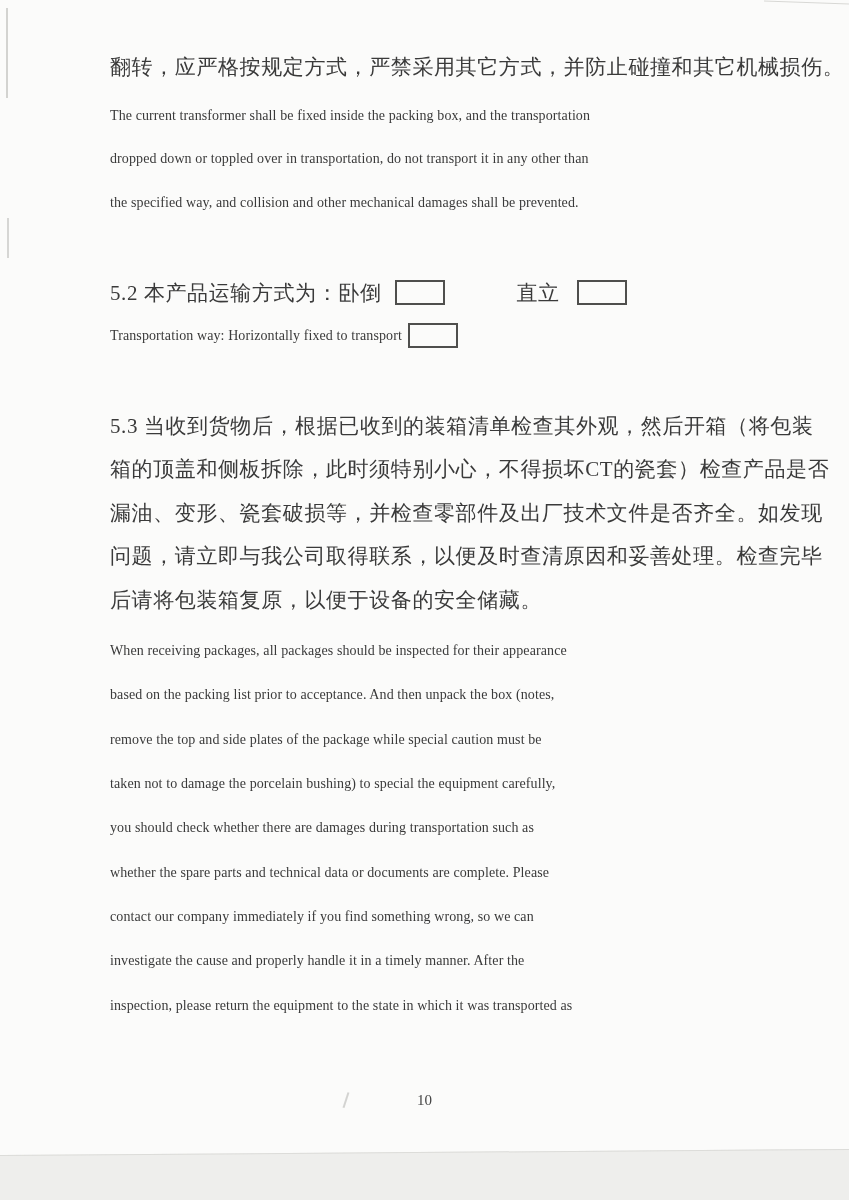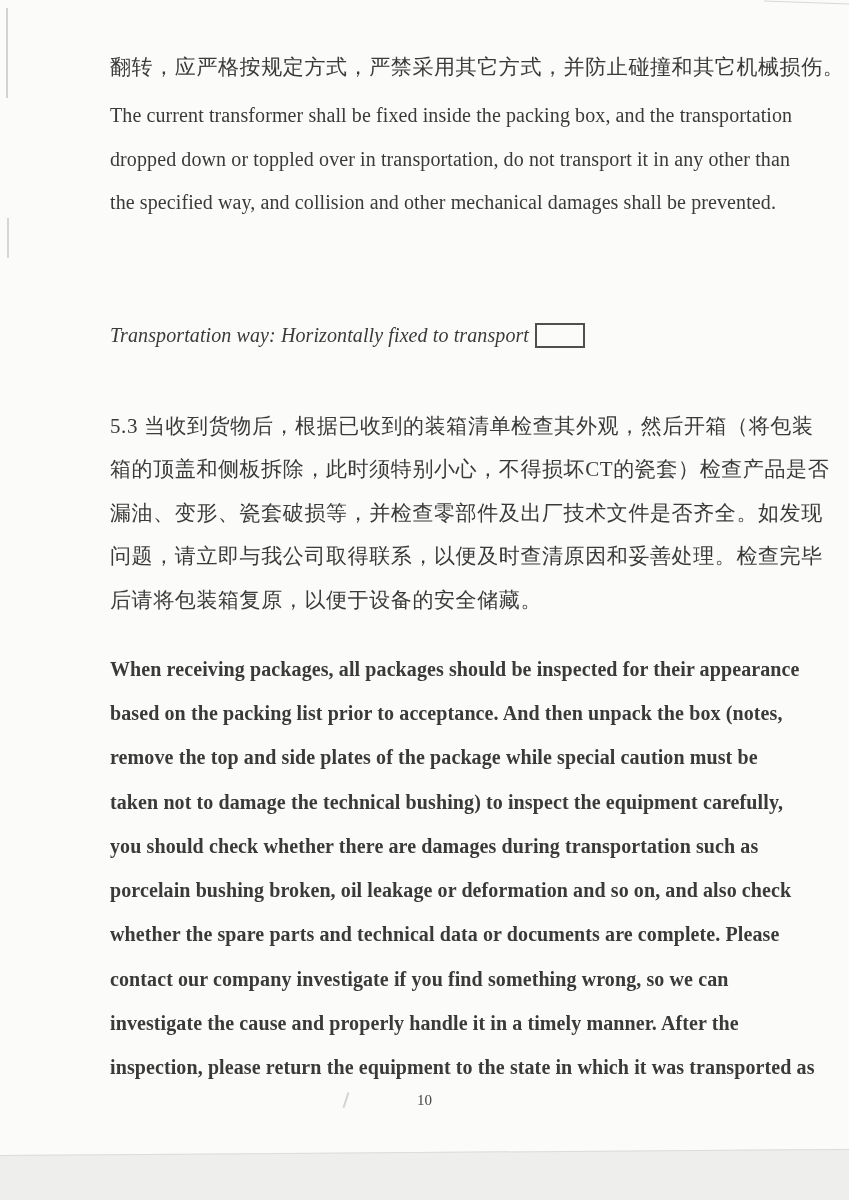--- a/index.html
+++ b/index.html
@@ -10,21 +10,21 @@
     font-family:"Liberation Serif","DejaVu Serif",serif;
     color:#3a3a3a;
     overflow:hidden;
     margin:0 auto;
   }
   .abs { position:absolute; }
   .textblock { position:absolute; left:110px; width:662px; }
   .line { height:43.5px; display:flex; align-items:center; white-space:nowrap; }
   .pline { height:44.3px; display:flex; align-items:center; white-space:nowrap; }
   .zh { font-size:21px; letter-spacing:0.6px; }
-  .en { font-size:20px; letter-spacing:0.1px; }
+  .en { font-size:14px; letter-spacing:0.1px; }
   .cbox {
     display:inline-block;
     width:46px; height:21px;
     border:2px solid #4f4f4d;
     background:transparent;
     vertical-align:middle;
   }
   .cbox-zh1 { margin-left:13px; }
   .gap-zh   { margin-left:72px; }
   .cbox-zh2 { margin-left:17px; }
@@ -60,45 +60,52 @@
   <div class="textblock" style="top:45px;">
     <div class="line zh">翻转，应严格按规定方式，严禁采用其它方式，并防止碰撞和其它机械损伤。</div>
   </div>
 
   <div class="textblock" style="top:94px;">
     <div class="line en">The current transformer shall be fixed inside the packing box, and the transportation</div>
     <div class="line en">dropped down or toppled over in transportation, do not transport it in any other than</div>
     <div class="line en">the specified way, and collision and other mechanical damages shall be prevented.</div>
   </div>
 
+  <div class="textblock" style="top:271px;">
+    <div class="line zh">
+      <span>5.2 本产品运输方式为：卧倒</span>
+      <span class="cbox cbox-zh1"></span>
+      <span class="gap-zh">直立</span>
+      <span class="cbox cbox-zh2"></span>
+    </div>
+  </div>
 
-  <div class="textblock" style="top:314px;font-style:italic;">
+  <div class="textblock" style="top:314px;">
     <div class="line en">
       <span>Transportation way: Horizontally fixed to transport</span>
       <span class="cbox cbox-en1"></span>
     </div>
   </div>
 
   <div class="textblock" style="top:404px;">
     <div class="line zh">5.3 当收到货物后，根据已收到的装箱清单检查其外观，然后开箱（将包装</div>
     <div class="line zh">箱的顶盖和侧板拆除，此时须特别小心，不得损坏CT的瓷套）检查产品是否</div>
     <div class="line zh">漏油、变形、瓷套破损等，并检查零部件及出厂技术文件是否齐全。如发现</div>
     <div class="line zh">问题，请立即与我公司取得联系，以便及时查清原因和妥善处理。检查完毕</div>
     <div class="line zh">后请将包装箱复原，以便于设备的安全储藏。</div>
   </div>
 
-  <div class="textblock" style="top:647px;font-weight:bold;">
+  <div class="textblock" style="top:629px;">
     <div class="pline en">When receiving packages, all packages should be inspected for their appearance</div>
     <div class="pline en">based on the packing list prior to acceptance. And then unpack the box (notes,</div>
     <div class="pline en">remove the top and side plates of the package while special caution must be</div>
-    <div class="pline en">taken not to damage the technical bushing) to inspect the equipment carefully,</div>
+    <div class="pline en">taken not to damage the porcelain bushing) to special the equipment carefully,</div>
     <div class="pline en">you should check whether there are damages during transportation such as</div>
-    <div class="pline en">porcelain bushing broken, oil leakage or deformation and so on, and also check</div>
     <div class="pline en">whether the spare parts and technical data or documents are complete. Please</div>
-    <div class="pline en">contact our company investigate if you find something wrong, so we can</div>
+    <div class="pline en">contact our company immediately if you find something wrong, so we can</div>
     <div class="pline en">investigate the cause and properly handle it in a timely manner. After the</div>
     <div class="pline en">inspection, please return the equipment to the state in which it was transported as</div>
   </div>
 
   <div class="abs slash-mark"></div>
   <div class="footer">10</div>
 
   <div class="abs bottom-band"></div>
 
 </div>

